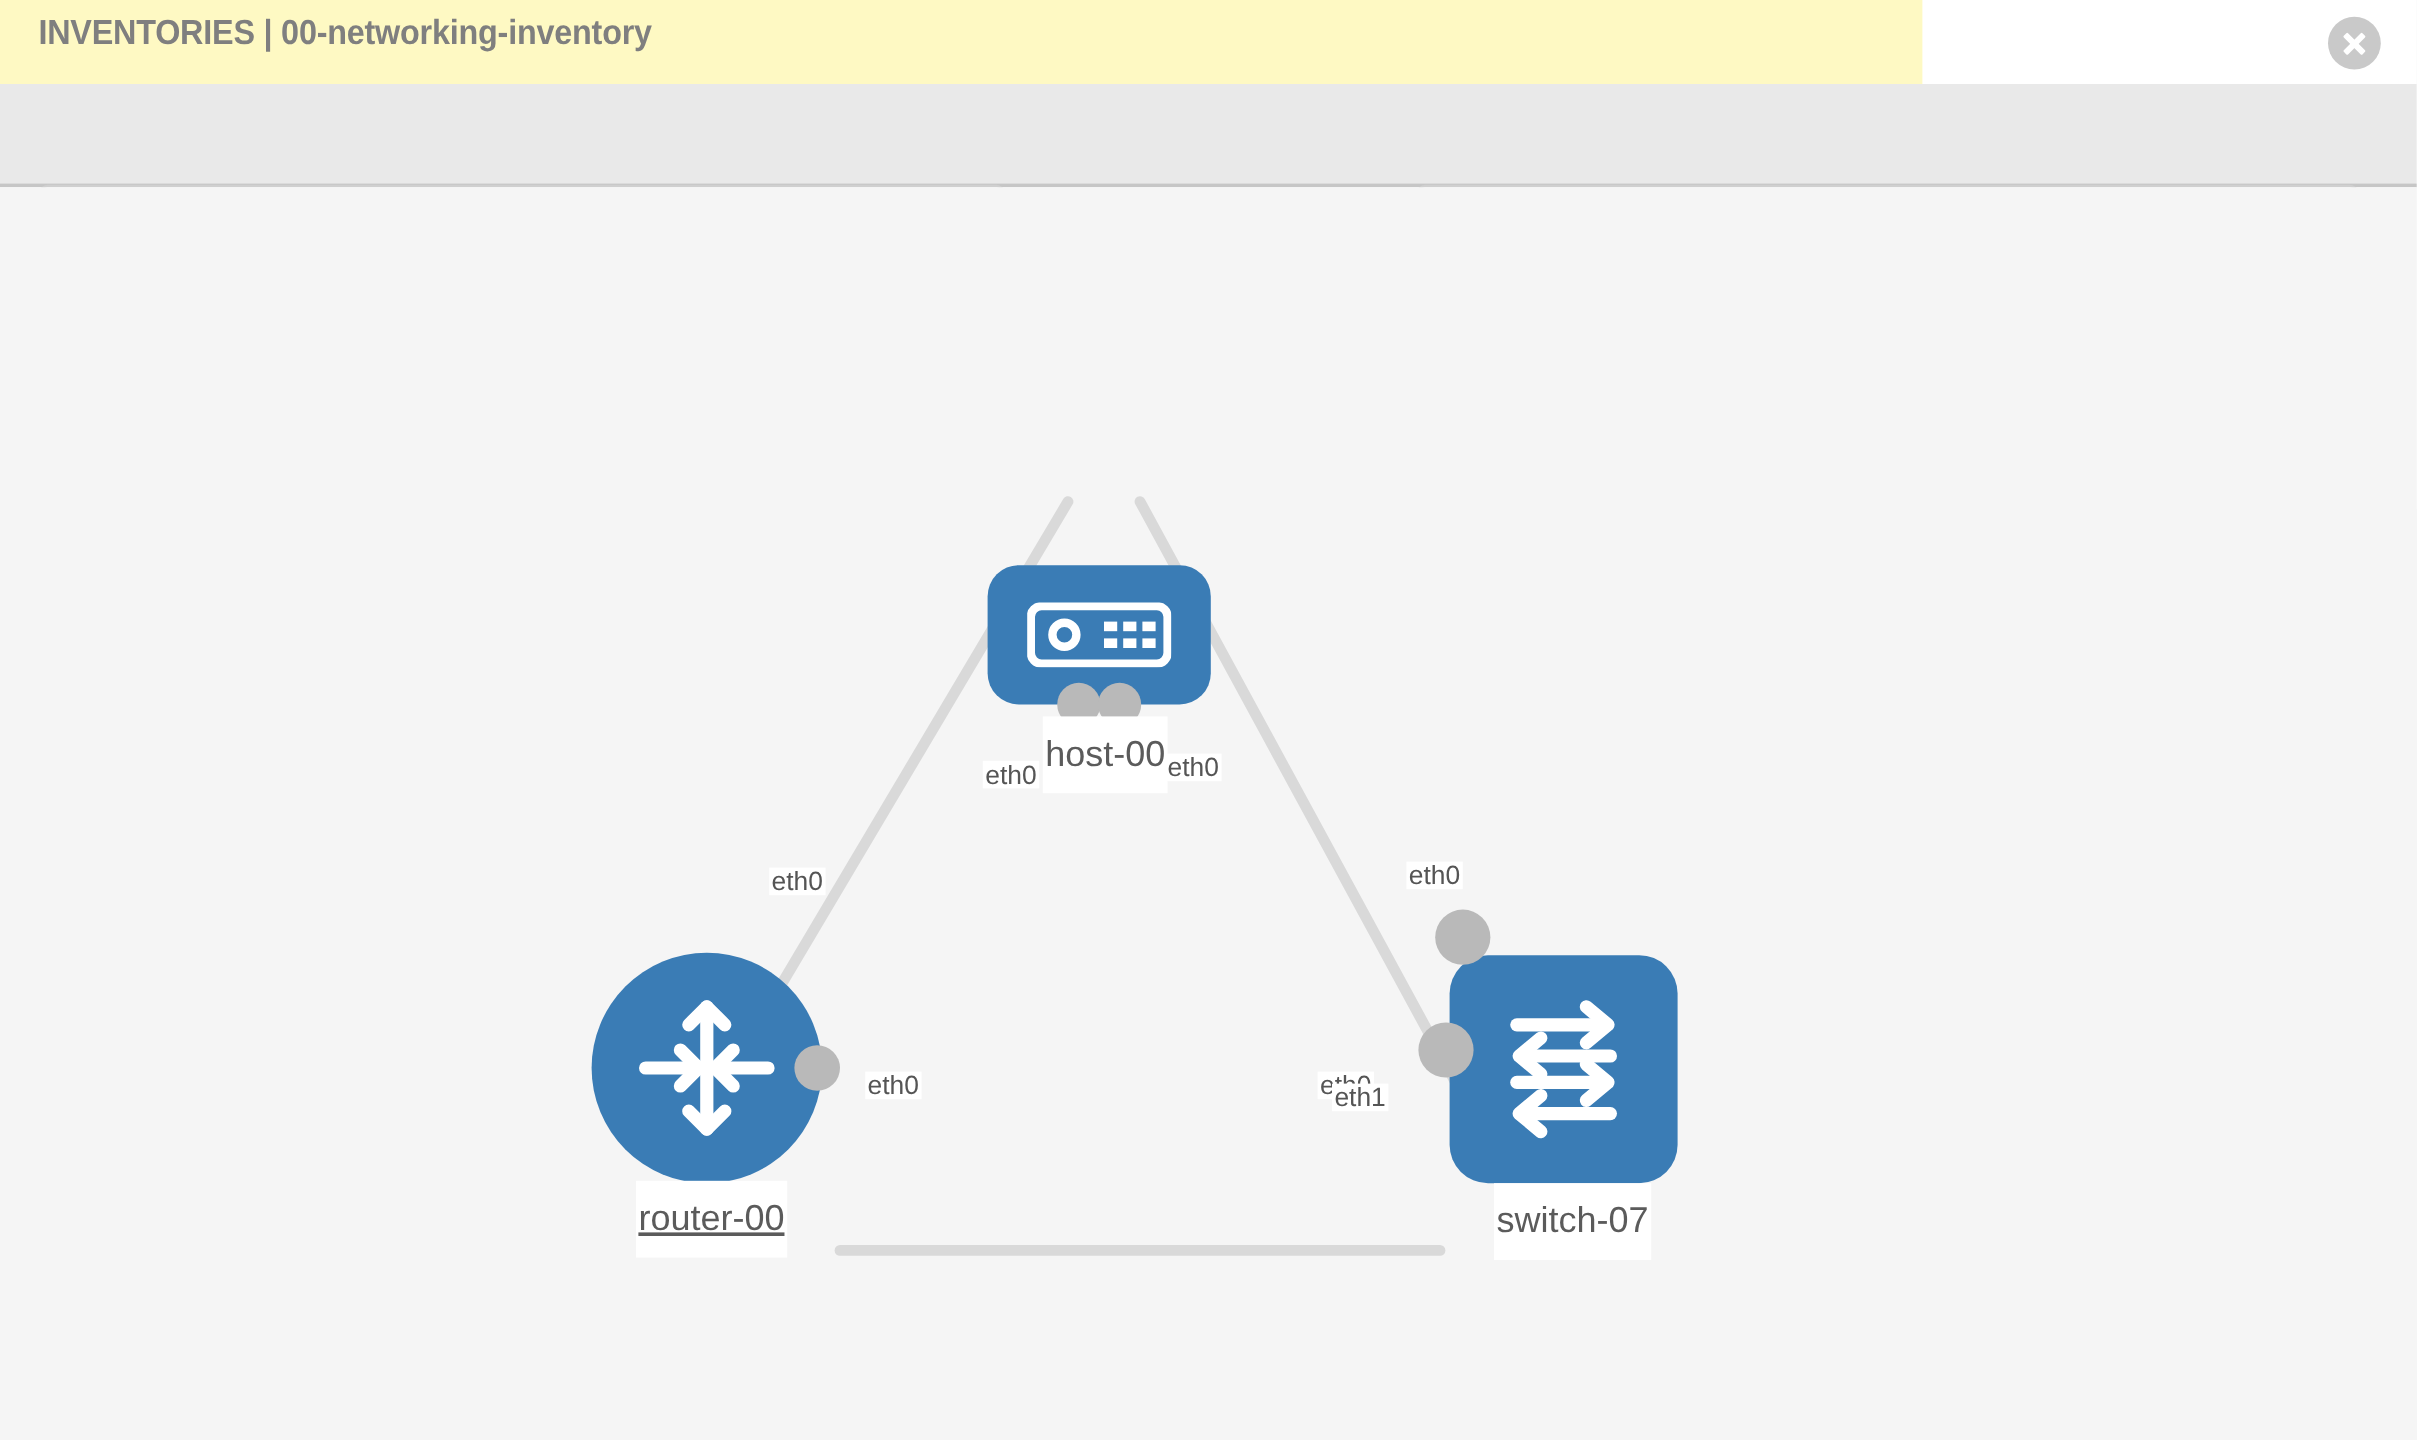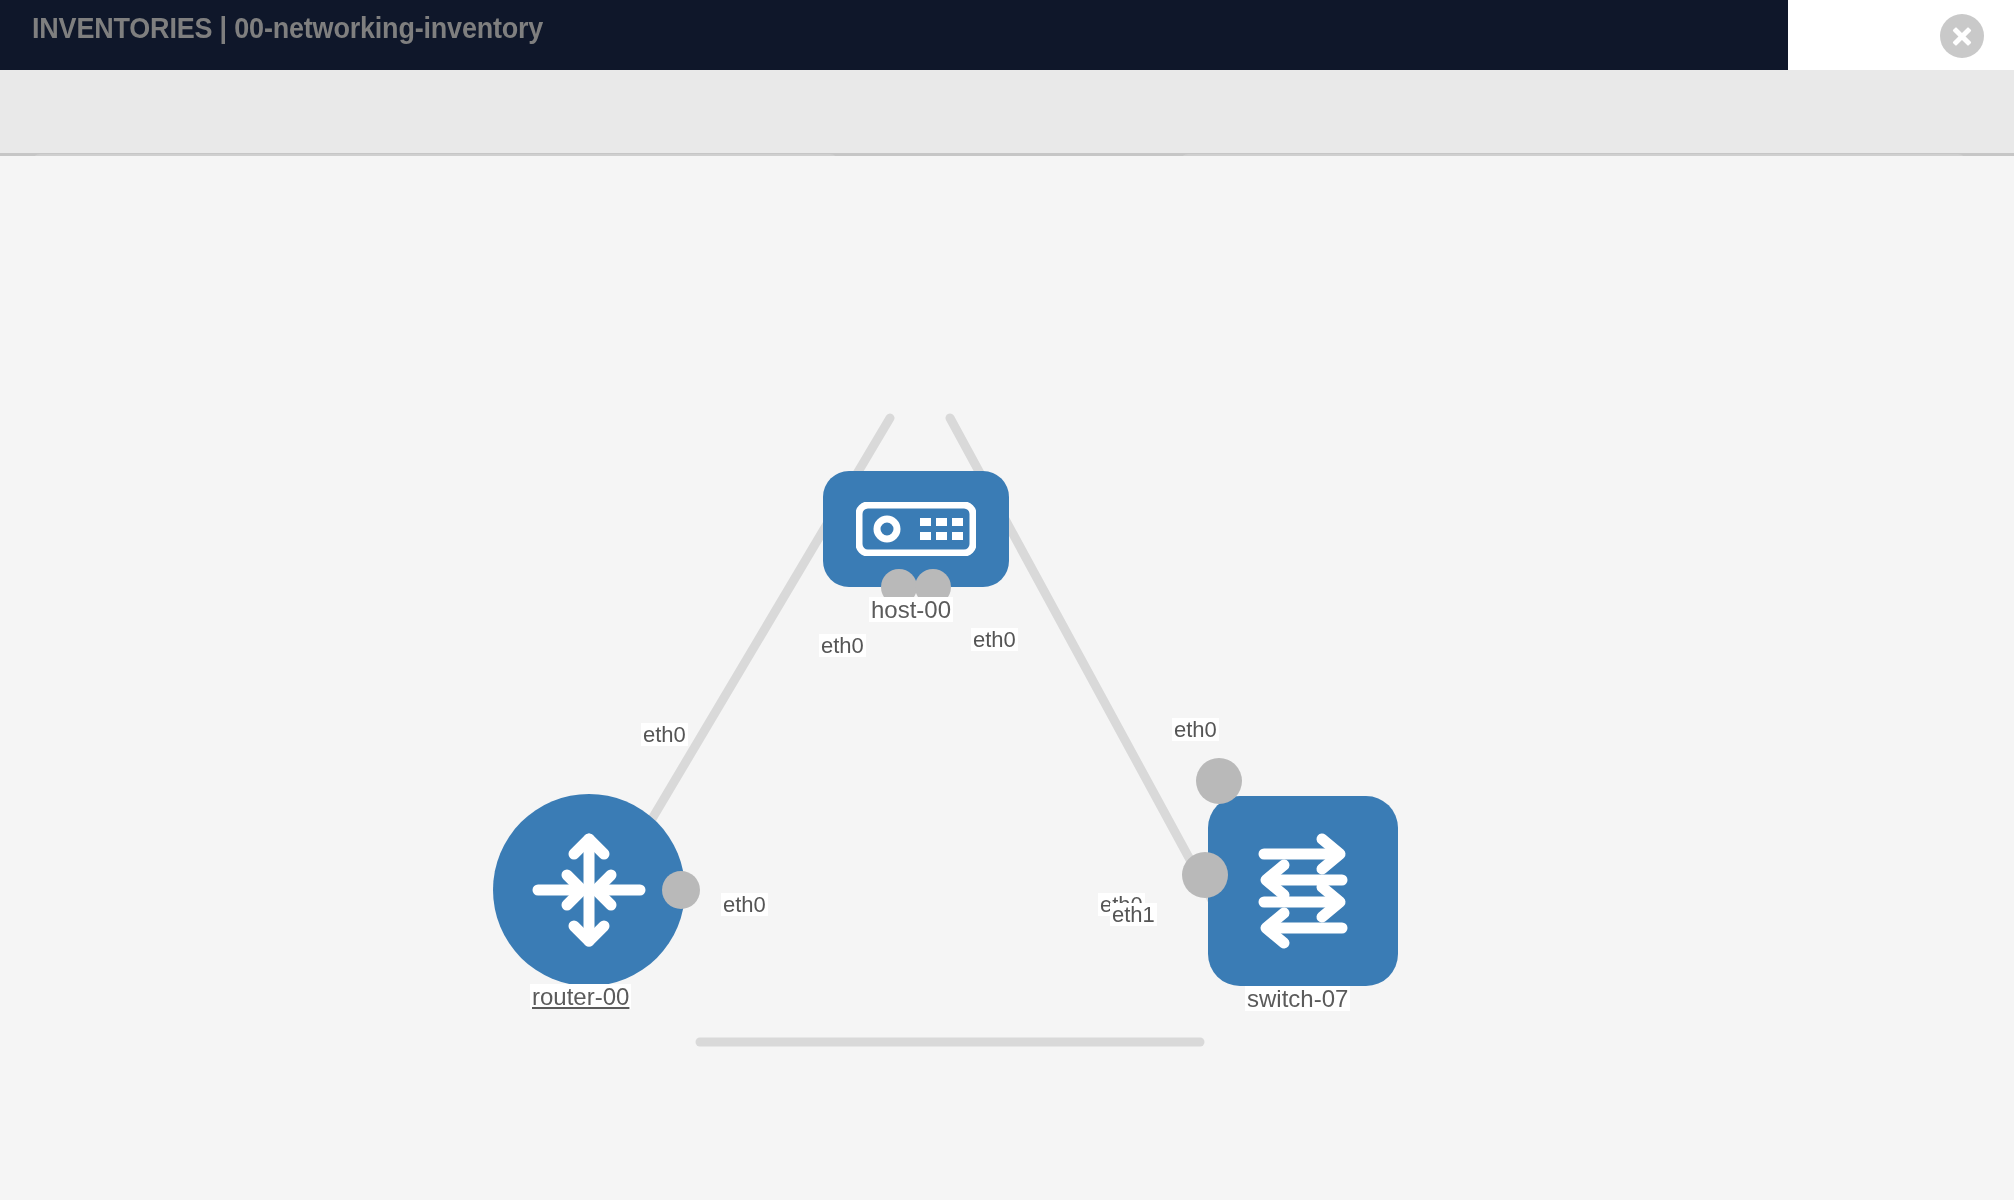--- a/index.html
+++ b/index.html
@@ -6,22 +6,22 @@
   html, body {
     width: 2014px; height: 1200px;
     font-family: "Liberation Sans", sans-serif;
     background: #f5f5f5;
     overflow: hidden;
   }
   #root { position: relative; width: 2014px; height: 1200px; background: #ffffff; }
 
   
   .header {
-    position: absolute; left: 0; top: 0; width: 1788px; height: 70px;
-    background: #0f172a;
+    position: absolute; left: 0; top: 0; width: 1602px; height: 70px;
+    background: #fef9c3;
   }
   .header-title {
     position: absolute; left: 32px; top: 12px;
     font-size: 29px; font-weight: bold; color: #7f7f7f;
     letter-spacing: -0.2px; white-space: nowrap;
     font-family: "Liberation Sans Narrow", "Liberation Sans", sans-serif;
     transform: scaleX(0.93); transform-origin: left center;
   }
   .close-btn {
     position: absolute; left: 1940px; top: 14px;
@@ -76,22 +76,22 @@
 
   
   .node { position: absolute; }
   .node-shape {
     position: absolute; background: #3a7cb5;
     display: flex; align-items: center; justify-content: center;
     cursor: pointer;
   }
   .node-label {
     position: absolute; white-space: nowrap;
-    font-size: 24px; color: #5b5b5b; background: #ffffff;
-    padding: 0 2px; line-height: 1.05;
+    font-size: 30px; color: #5b5b5b; background: #ffffff;
+    padding: 16px 2px; line-height: 1.05;
   }
   .if-label {
     position: absolute; white-space: nowrap;
     font-size: 22px; color: #555555; background: #ffffff;
     padding: 0 2px; line-height: 1.05; margin-top: 23px;
   }
   .port {
     position: absolute; border-radius: 50%;
     background: #b9b9b9; cursor: pointer;
   }

